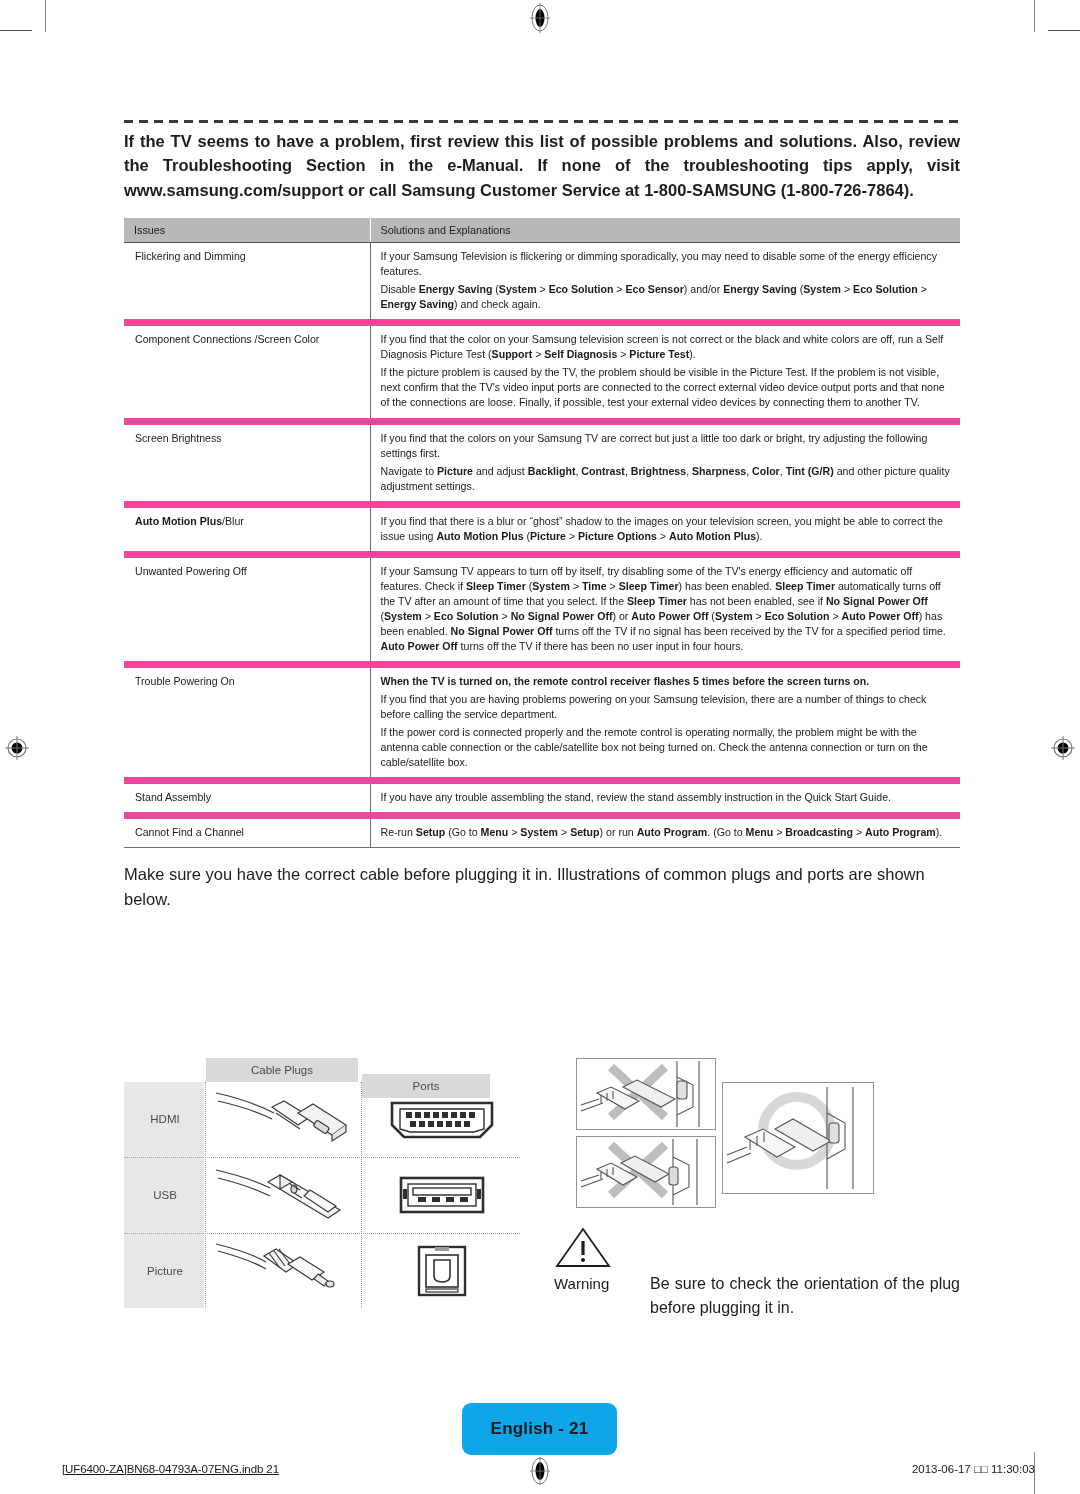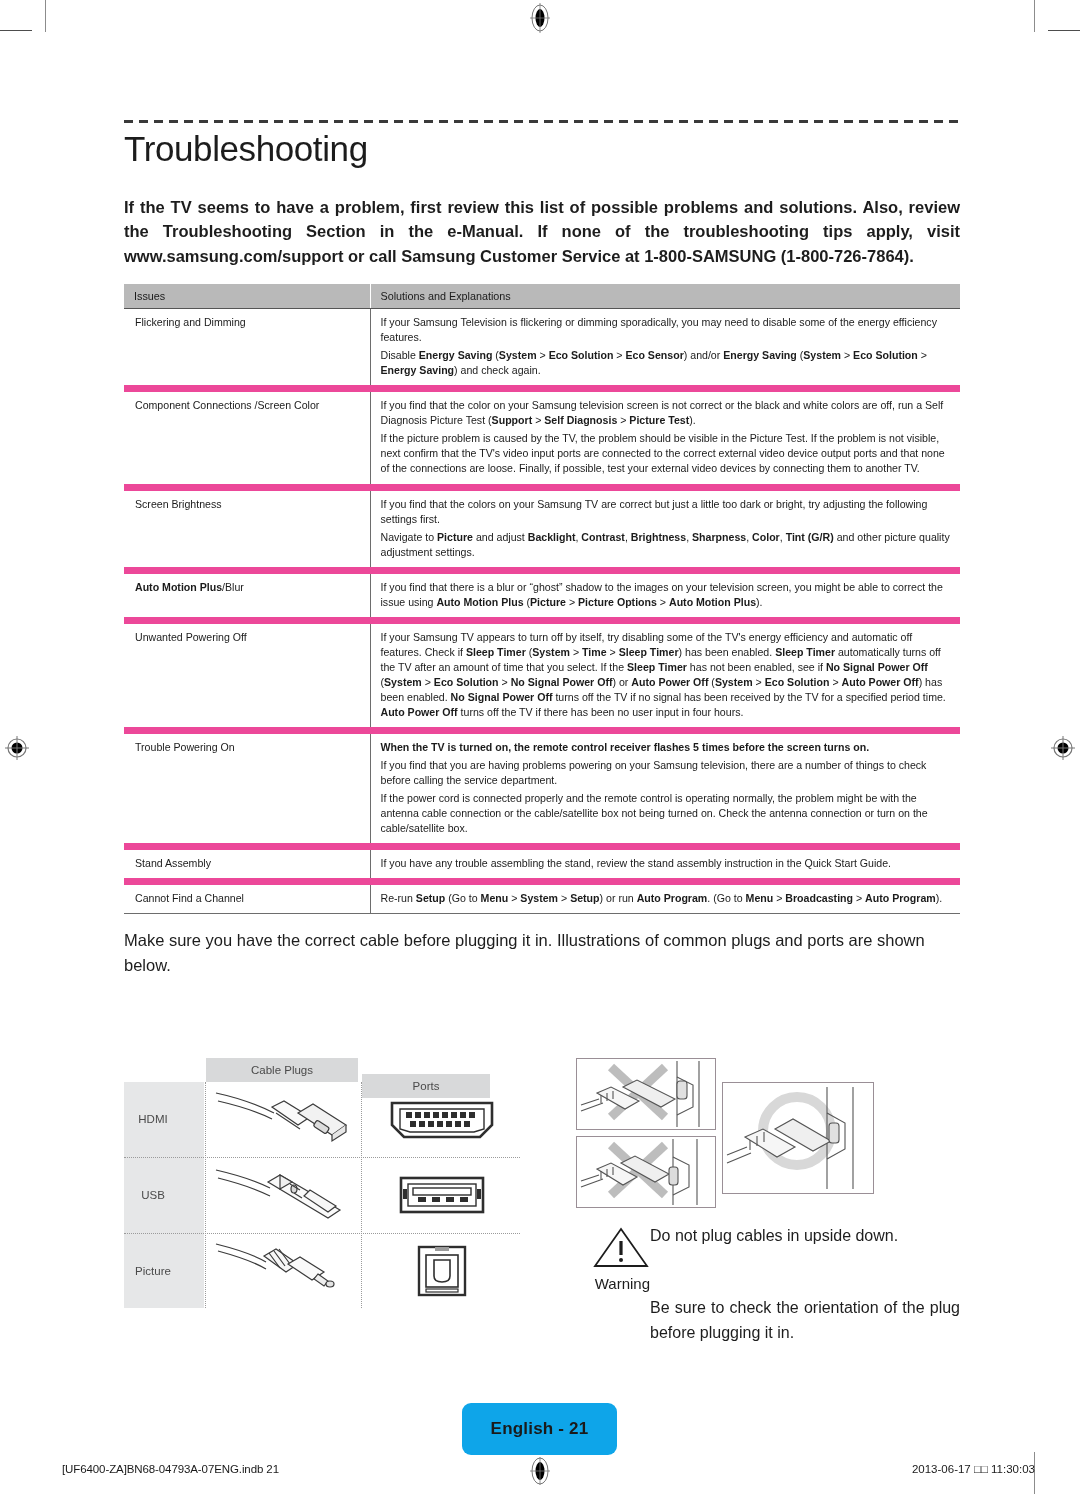--- a/index.html
+++ b/index.html
@@ -169,21 +169,21 @@
 
   .cable-leftcol {
     position: absolute;
     left: 0; top: 24px;
     width: 80px;
     height: 226px;
     background: #e6e7e8;
   }
   .cable-rowlabel {
     position: absolute;
-    left: 0;
+    left: 12px;
     width: 58px;
     height: 74px;
     display: flex;
     align-items: center;
     justify-content: center;
     color: #4a4a4a;
     font-size: 11.5px;
   }
   .dotted-h {
     position: absolute;
@@ -227,21 +227,21 @@
   .warn-note {
     position: absolute;
     left: 0;
     top: 168px;
     width: 406px;
     display: flex;
   }
   .warn-icon-col {
     width: 96px;
     flex: 0 0 96px;
-    text-align: right;
+    text-align: left;
     color: #1d1d1d;
   }
   .warn-icon-col .wlabel {
     font-size: 15px;
     margin-top: 1px;
   }
   .warn-text-col { flex: 1 1 auto; font-size: 16px; line-height: 1.52; color: #1d1d1d; }
   .warn-text-col p { margin: 0 0 5px 0; }
   .warn-text-col p.just { text-align: justify; text-justify: inter-word; margin-top: 48px; }
 
@@ -262,20 +262,21 @@
     color: #1a1a1a;
     letter-spacing: 0.2px;
   }
   .footer-left {
     position: absolute;
     left: 62px;
     top: 1463px;
     font-size: 11.5px;
     color: #1a1a1a;
     letter-spacing: -0.1px;
+    text-decoration: underline;
   }
   .footer-right {
     position: absolute;
     right: 45px;
     top: 1463px;
     font-size: 11.5px;
     color: #1a1a1a;
     text-align: right;
   }
   .footer-box-glyph {
@@ -318,21 +319,20 @@
   <line x1="13" y1="1" x2="13" y2="29" stroke="#777" stroke-width="0.8"></line>
   <line x1="3" y1="15" x2="23" y2="15" stroke="#777" stroke-width="0.8"></line>
 </svg>
 
 <div class="page">
 
   <div class="content">
 
     <div class="dash-rule"></div>
 
-    <h1 class="chapter-title">Troubleshooting</h1>
 
     <p class="intro">If the TV seems to have a problem, first review this list of possible problems and solutions. Also, review the Troubleshooting Section in the e-Manual. If none of the troubleshooting tips apply, visit www.samsung.com/support or call Samsung Customer Service at 1-800-SAMSUNG (1-800-726-7864).</p>
 
     <table class="ts">
       <colgroup>
           <col class="c1">
           <col class="c2">
         </colgroup>
       <thead>
         <tr>
@@ -571,21 +571,20 @@
       <div class="warn-note">
         <div class="warn-icon-col">
           <svg width="58" height="46" viewBox="0 0 58 46" aria-hidden="true">
             <path d="M29 5 L55 42 L3 42 Z" fill="none" stroke="#1d1d1d" stroke-width="1.8"></path>
             <rect x="27.4" y="17" width="3.2" height="14" fill="#1d1d1d"></rect>
             <circle cx="29" cy="36" r="2" fill="#1d1d1d"></circle>
           </svg>
           <div class="wlabel">Warning</div>
         </div>
         <div class="warn-text-col">
-          <p>Do not plug cables in upside down.</p>
           <p class="just">Be sure to check the orientation of the plug before plugging it in.</p>
         </div>
       </div>
     </div>
   </div>
 
   <div class="page-badge">English - 21</div>
 
   <div class="footer-left">[UF6400-ZA]BN68-04793A-07ENG.indb   21</div>
 

